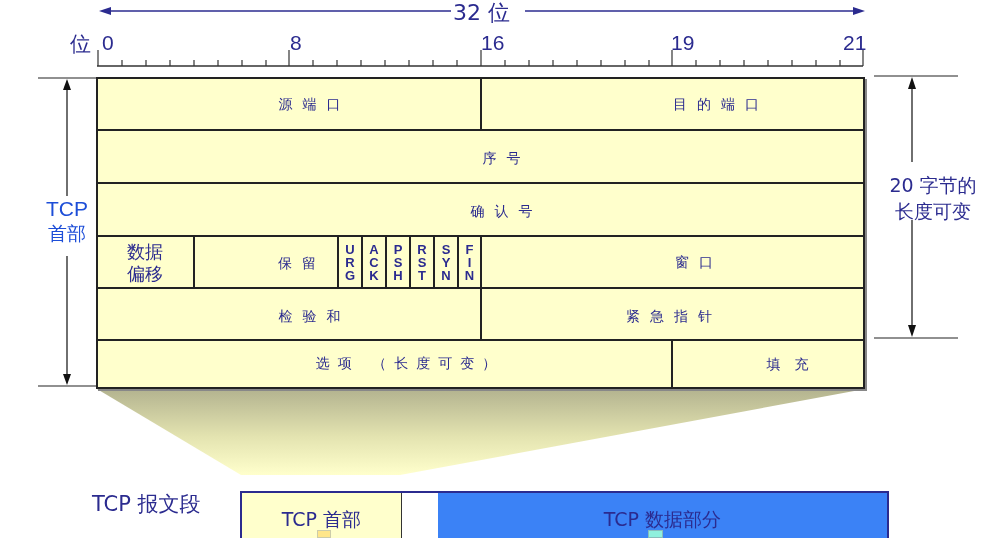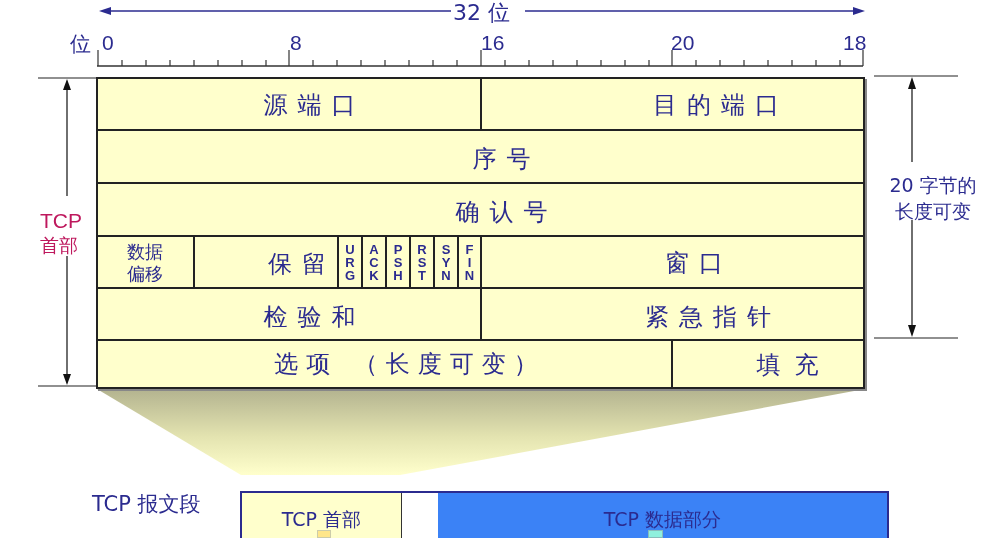--- a/index.html
+++ b/index.html
@@ -1,21 +1,21 @@
 <!DOCTYPE html>
 <html><head>
 <meta charset="utf-8">
 <style>
   html, body { margin:0; padding:0; background:#ffffff; }
   body { width:985px; height:538px; position:relative; overflow:hidden;
          font-family:"DejaVu Sans","Liberation Sans",sans-serif; color:#2b2b8f; }
   .abs { position:absolute; }
   .lbl { color:#2b2b8f; font-size:19px; white-space:nowrap; }
   .cell { position:absolute; box-sizing:border-box; display:flex; align-items:center; justify-content:center;
-          color:#2b2b8f; font-size:24px; letter-spacing:10px; text-indent:10px; white-space:nowrap;padding-left:42px; }
+          color:#2b2b8f; font-size:14px; letter-spacing:10px; text-indent:10px; white-space:nowrap;padding-left:42px; }
   .flag { position:absolute; box-sizing:border-box; display:flex; flex-direction:column; align-items:center; justify-content:center;
           font-family:"Liberation Sans",sans-serif; font-weight:bold; font-size:13px; line-height:13px; color:#2b2b8f; }
   .flag span { display:block; }
   .hline { position:absolute; background:#222; height:2px; }
   .vline { position:absolute; background:#222; width:2px; }
   .num { position:absolute; font-family:"Liberation Sans",sans-serif; font-size:21px; color:#2b2b8f; }
 </style>
 </head>
 <body>
 
@@ -26,22 +26,22 @@
     <line x1="426" y1="11" x2="756" y2="11" stroke="#2b2b8f" stroke-width="1.5"></line>
     <polygon points="766,11 754,7 754,15" fill="#2b2b8f"></polygon>
   </svg>
   <span class="abs lbl" style="left:354px;top:-2px;font-size:22px;">32 位</span>
 </div>
 
 <span class="abs lbl" style="left:70px;top:30px;font-size:21px;">位</span>
 <span class="num" style="left:102px;top:31px;">0</span>
 <span class="num" style="left:290px;top:31px;">8</span>
 <span class="num" style="left:481px;top:31px;">16</span>
-<span class="num" style="left:671px;top:31px;">20</span>
-<span class="num" style="left:843px;top:31px;">18</span>
+<span class="num" style="left:671px;top:31px;">19</span>
+<span class="num" style="left:843px;top:31px;">21</span>
 
 <div class="abs" style="left:97px;top:50px;width:768px;height:18px;">
   <svg width="768" height="18">
     <line x1="0" y1="16" x2="766" y2="16" stroke="#333" stroke-width="1.5"></line>
     <g stroke="#333" stroke-width="1.2">
       <line x1="1" y1="0" x2="1" y2="16"></line>
       <line x1="25" y1="10" x2="25" y2="16"></line>
         <line x1="49" y1="10" x2="49" y2="16"></line>
       <line x1="73" y1="10" x2="73" y2="16"></line>
         <line x1="97" y1="10" x2="97" y2="16"></line>
@@ -148,34 +148,34 @@
 </div>
 <div class="flag" style="left:458px;top:237px;width:23px;height:51px;">
   <span>F</span>
   <span>I</span>
   <span>N</span>
 </div>
 
 <div class="cell" style="left:482px;top:237px;width:382px;height:52px;">窗口</div>
 
 <div class="cell" style="left:97px;top:289px;width:383px;height:55px;">检验和</div>
-<div class="cell" style="left:496px;top:289px;width:382px;height:55px;">紧急指针</div>
+<div class="cell" style="left:457px;top:289px;width:382px;height:55px;">紧急指针</div>
 
 <div class="cell" style="left:97px;top:341px;width:574px;height:45px;letter-spacing:8px;">选项 （长度可变）</div>
 <div class="cell" style="left:673px;top:341px;width:191px;height:47px;letter-spacing:14px;">填充</div>
 
 <svg class="abs" style="left:38px;top:76px" width="60" height="314">
   <line x1="0" y1="2" x2="58" y2="2" stroke="#222" stroke-width="1.2"></line>
   <line x1="0" y1="310" x2="58" y2="310" stroke="#222" stroke-width="1.2"></line>
   <line x1="29" y1="10" x2="29" y2="120" stroke="#222" stroke-width="1.3"></line>
   <polygon points="29,3 25,14 33,14" fill="#111"></polygon>
   <line x1="29" y1="180" x2="29" y2="302" stroke="#222" stroke-width="1.3"></line>
   <polygon points="29,309 25,298 33,298" fill="#111"></polygon>
 </svg>
-<div class="abs" style="left:40px;top:209px;width:54px;text-align:left;font-size:19px;line-height:24px;color:#be185d;">
+<div class="abs" style="left:40px;top:197px;width:54px;text-align:center;font-size:19px;line-height:24px;color:#1d4ed8;">
   <div style="font-family:'Liberation Sans',sans-serif;font-size:21px;">TCP</div>
   <div>首部</div>
 </div>
 
 <svg class="abs" style="left:872px;top:72px" width="90" height="270">
   <line x1="2" y1="4" x2="86" y2="4" stroke="#222" stroke-width="1.2"></line>
   <line x1="2" y1="266" x2="86" y2="266" stroke="#222" stroke-width="1.2"></line>
   <line x1="40" y1="12" x2="40" y2="90" stroke="#222" stroke-width="1.3"></line>
   <polygon points="40,5 36,17 44,17" fill="#111"></polygon>
   <line x1="40" y1="148" x2="40" y2="256" stroke="#222" stroke-width="1.3"></line>

